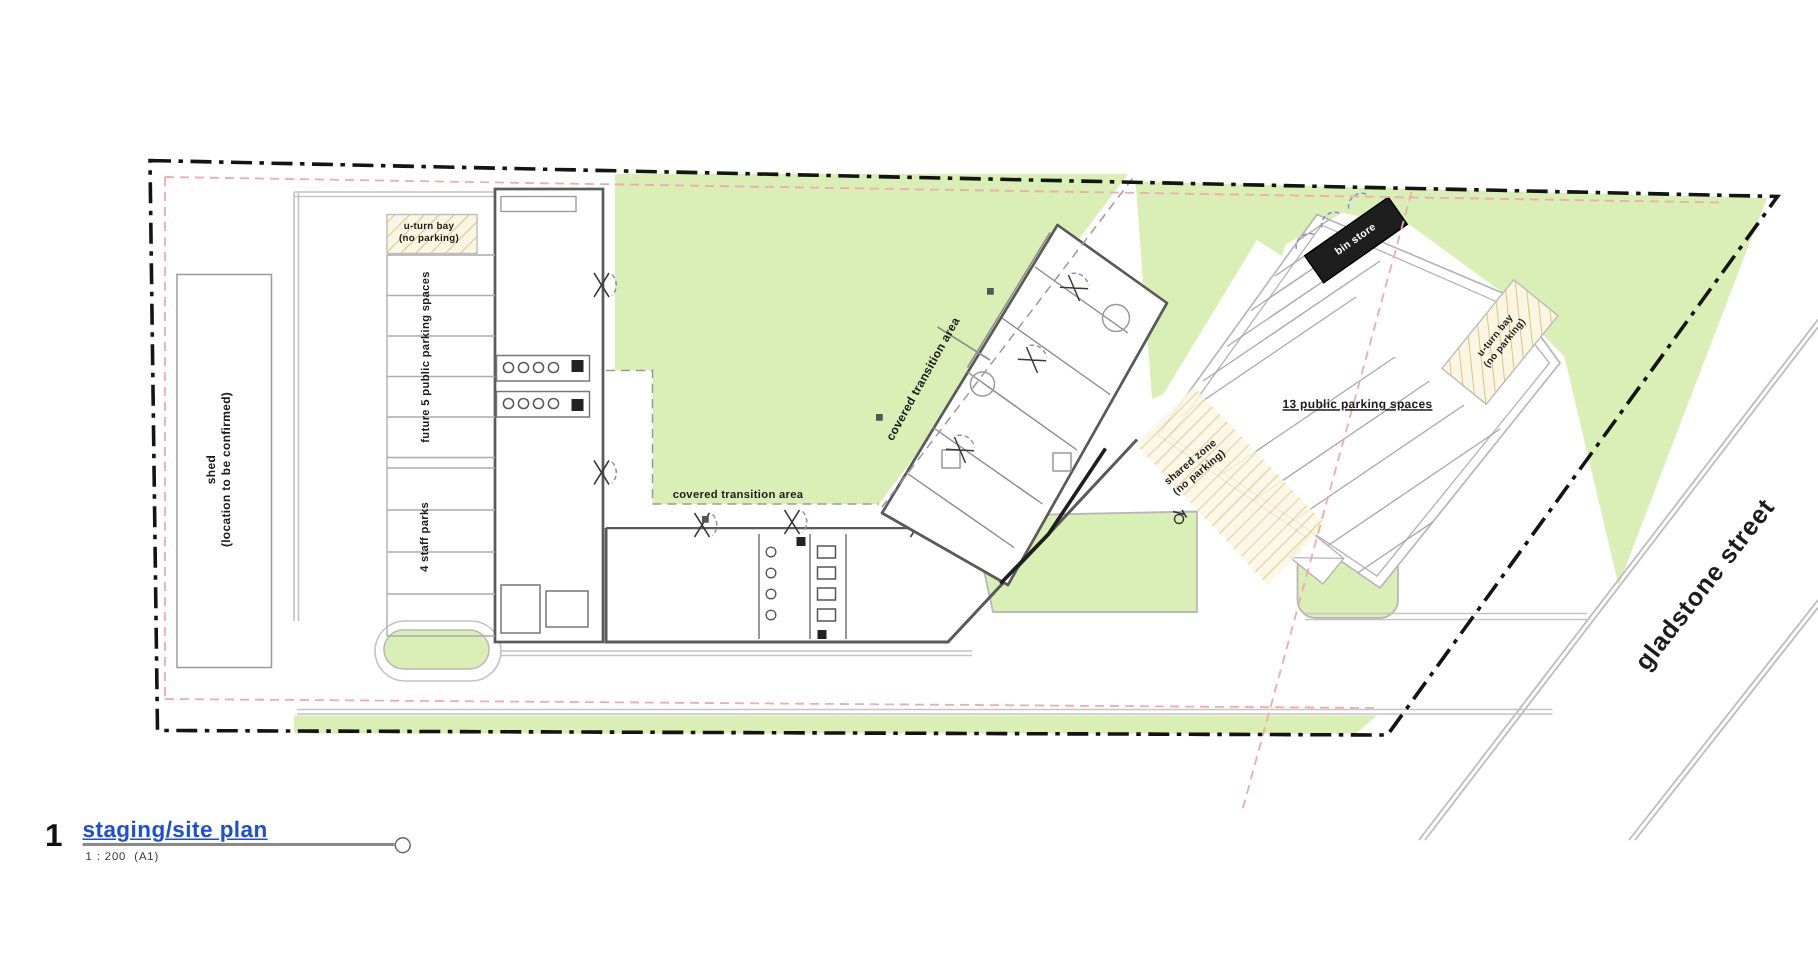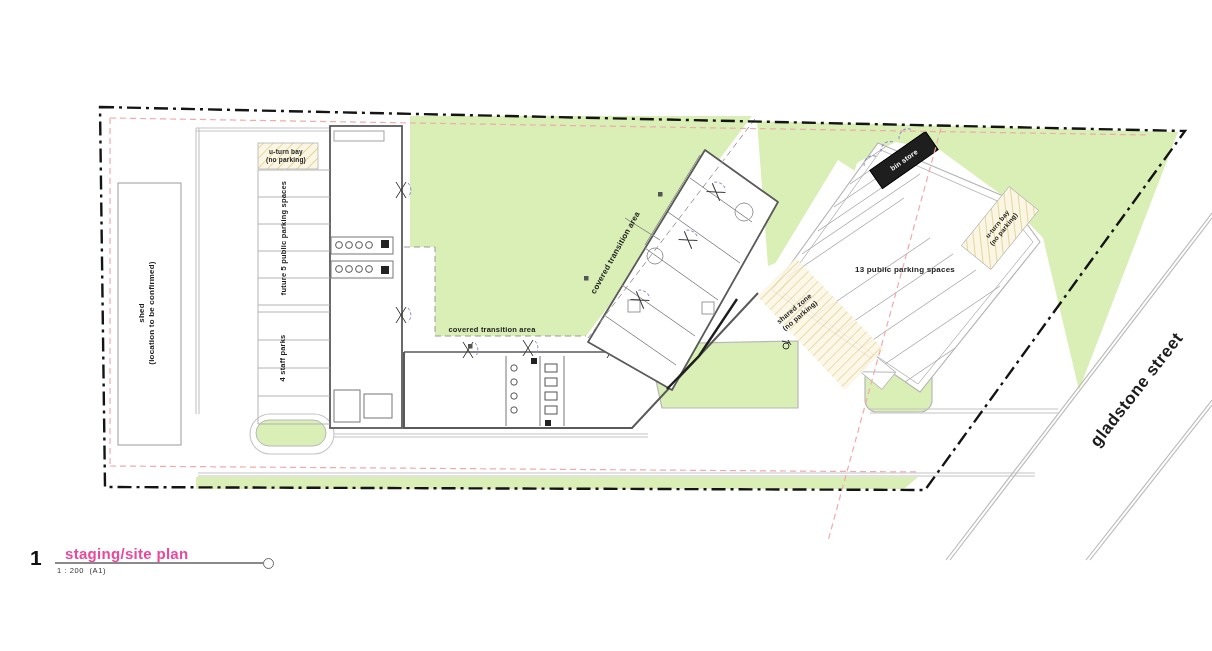--- a/index.html
+++ b/index.html
@@ -3,21 +3,21 @@
 <meta charset="utf-8">
 <style>
   html,body{margin:0;padding:0;background:#ffffff;font-family:"Liberation Sans",sans-serif;}
   #stage{position:relative;width:1212px;height:651px;background:#ffffff;overflow:hidden;}
   svg{position:absolute;left:0;top:0;}
   .lbl{position:absolute;font-weight:bold;color:#1c1c1c;white-space:nowrap;text-align:center;
        line-height:1.3;transform:translate(-50%,-50%) rotate(var(--r,0deg));letter-spacing:.2px;}
   .lbl .l2{font-weight:bold;}
   
   .tb-num{position:absolute;left:30px;top:546px;font-size:21px;font-weight:bold;color:#111;}
-  .tb-title{position:absolute;left:65px;top:545px;font-size:15px;font-weight:bold;color:#ec4899;letter-spacing:.3px;}
+  .tb-title{position:absolute;left:55px;top:545px;font-size:15px;font-weight:bold;color:#1d4ed8;letter-spacing:.3px;text-decoration:underline;}
   .tb-scale{position:absolute;left:57px;top:566px;font-size:7.5px;font-weight:normal;color:#333;letter-spacing:.6px;}
   .tb-line{position:absolute;left:55px;top:562px;width:208px;height:2px;background:#8a8a8a;}
   .tb-circle{position:absolute;left:263px;top:558px;width:9px;height:9px;border:1.5px solid #666;border-radius:50%;background:#fff;}
 </style>
 </head>
 <body>
 
 <div id="stage">
 
 <svg width="1212" height="651" viewBox="0 0 1212 651">
@@ -222,21 +222,21 @@
 </div>
 
 <div class="lbl" style="left:284px;top:238px;--r:-90deg;font-size:7.5px;">future 5 public parking spaces</div>
 
 <div class="lbl" style="left:283px;top:358px;--r:-90deg;font-size:7.5px;">4 staff parks</div>
 
 <div class="lbl" style="left:616px;top:253px;--r:-61deg;font-size:8px;">covered transition area</div>
 
 <div class="lbl" style="left:492px;top:330px;font-size:7.5px;">covered transition area</div>
 
-<div class="lbl" style="left:905px;top:270px;font-size:8px;">13 public parking spaces</div>
+<div class="lbl" style="left:905px;top:270px;font-size:8px;text-decoration:underline;">13 public parking spaces</div>
 
 <div class="lbl" style="left:797px;top:312px;--r:-40deg;font-size:7px;">
   <div>shared zone</div>
   <div>(no parking)</div>
 </div>
 
 <div class="lbl" style="left:1001px;top:227px;--r:-51deg;font-size:6.5px;">
   <div>u-turn bay</div>
   <div>(no parking)</div>
 </div>

